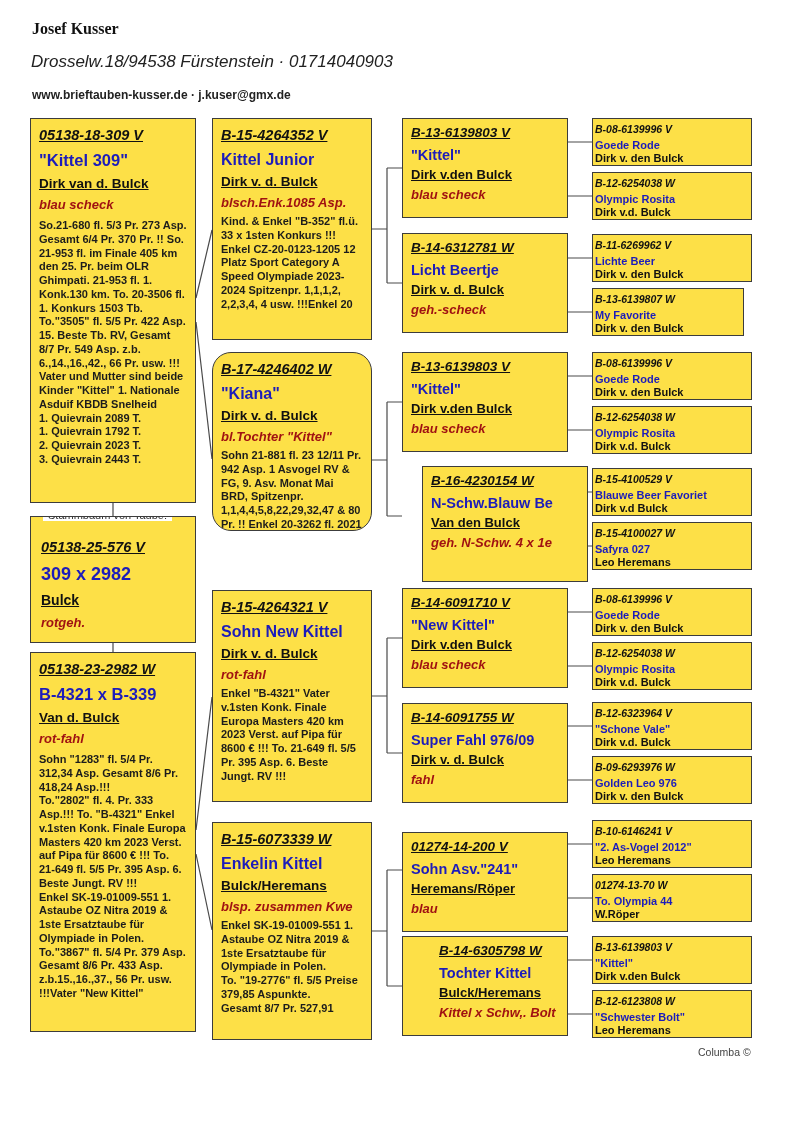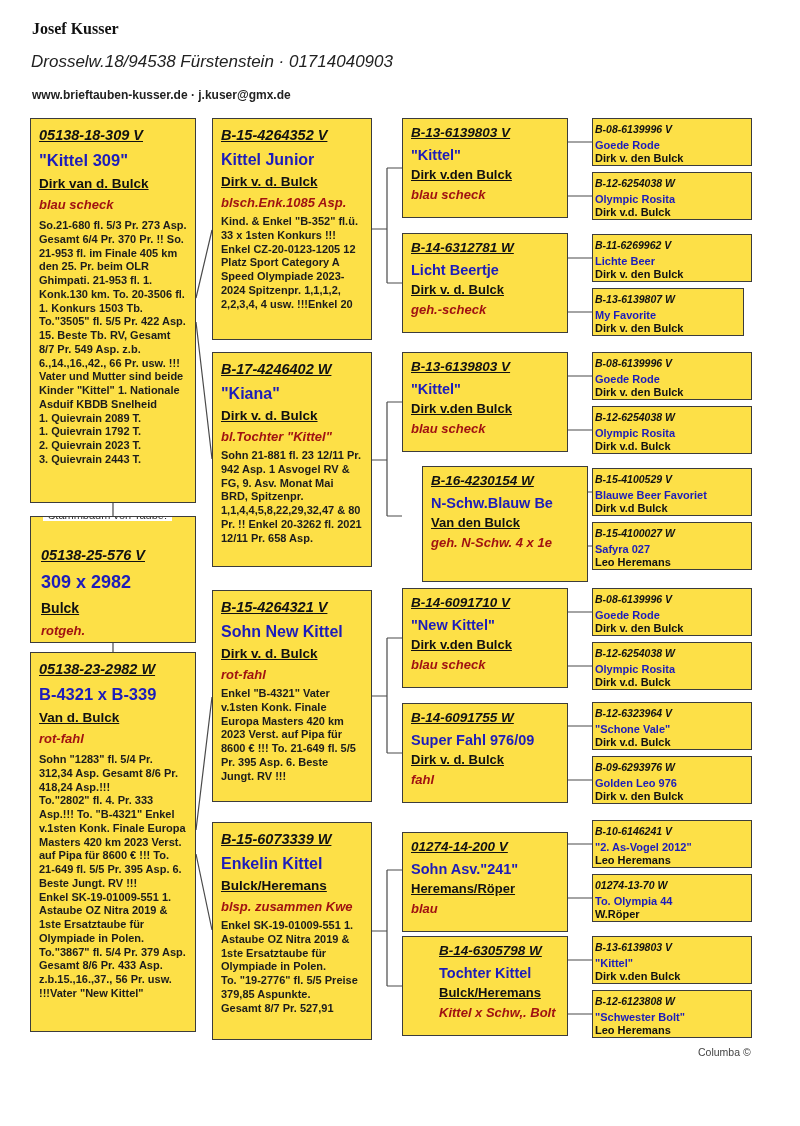--- a/index.html
+++ b/index.html
@@ -32,21 +32,21 @@
   .g4 .name { font-size:11px; margin-bottom:1px; }
 
   .breeder { font-weight:bold; text-decoration:underline; color:#111; }
   .g1 .breeder, .g2 .breeder { font-size:13.5px; margin-bottom:6px; }
   .g3 .breeder { font-size:13px; margin-bottom:5px; }
   .g4 .breeder { font-size:11px; text-decoration:none; }
 
   .colorline { color:var(--red); font-weight:bold; font-style:italic; font-size:13px; white-space:nowrap; }
   .details { font-weight:bold; font-size:11px; line-height:1.25; margin-top:7px; white-space:pre-line; color:#1c1c1c; }
 
-  .subject-box { padding:24px 10px; }
+  .subject-box { padding:16px 10px; }
   .subject-label { position:absolute; top:-8px; left:12px; background:#fff; padding:0 5px; font-size:11px; font-weight:normal; font-style:normal; color:#333; }
   .subject-box .ring { font-size:14.5px; margin-bottom:9px; margin-top:6px; }
   .subject-box .name { font-size:18px; margin-bottom:7px; }
   .subject-box .breeder { font-size:14px; margin-bottom:7px; }
 
   .footer-brand { position:absolute; left:698px; top:1046px; font-size:10.5px; color:#444; }
 </style>
 </head>
 <body>
 
@@ -107,21 +107,21 @@
   </div>
 
   <div class="box g2" style="left:212px; top:118px; width:160px; height:222px;">
     <div class="ring">B-15-4264352 V</div>
     <div class="name">Kittel Junior</div>
     <div class="breeder">Dirk v. d. Bulck</div>
     <div class="colorline">blsch.Enk.1085 Asp.</div>
     <div class="details" style="margin-top:5px;">Kind. &amp; Enkel "B-352" fl.ü. 33 x 1sten Konkurs !!! Enkel CZ-20-0123-1205  12 Platz Sport Category A Speed Olympiade  2023-2024 Spitzenpr. 1,1,1,2, 2,2,3,4, 4 usw. !!!Enkel 20</div>
   </div>
 
-  <div class="box g2" style="left:212px; top:352px; width:160px; height:215px;">
+  <div class="box g2" style="left:212px; top:352px; width:160px; height:179px;border-radius:19px;">
     <div class="ring">B-17-4246402 W</div>
     <div class="name">"Kiana"</div>
     <div class="breeder">Dirk v. d. Bulck</div>
     <div class="colorline">bl.Tochter "Kittel"</div>
     <div class="details" style="margin-top:5px;">Sohn 21-881 fl. 23 12/11 Pr. 942 Asp. 1 Asvogel RV &amp; FG, 9. Asv. Monat Mai BRD, Spitzenpr. 1,1,4,4,5,8,22,29,32,47 &amp; 80 Pr. !! Enkel 20-3262 fl. 2021 12/11 Pr. 658 Asp.</div>
   </div>
 
   <div class="box g2" style="left:212px; top:590px; width:160px; height:212px;">
     <div class="ring">B-15-4264321 V</div>
     <div class="name">Sohn New Kittel</div>

